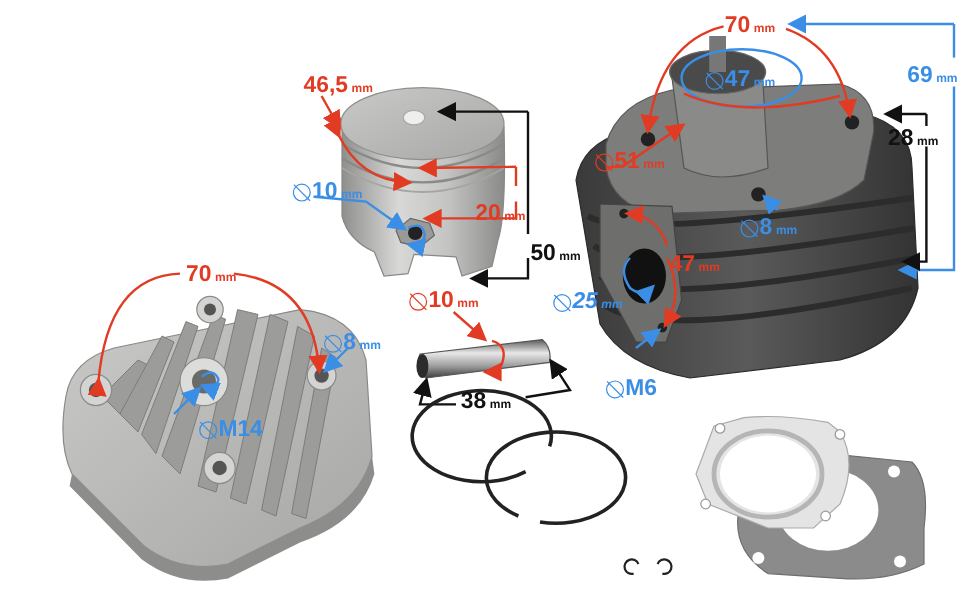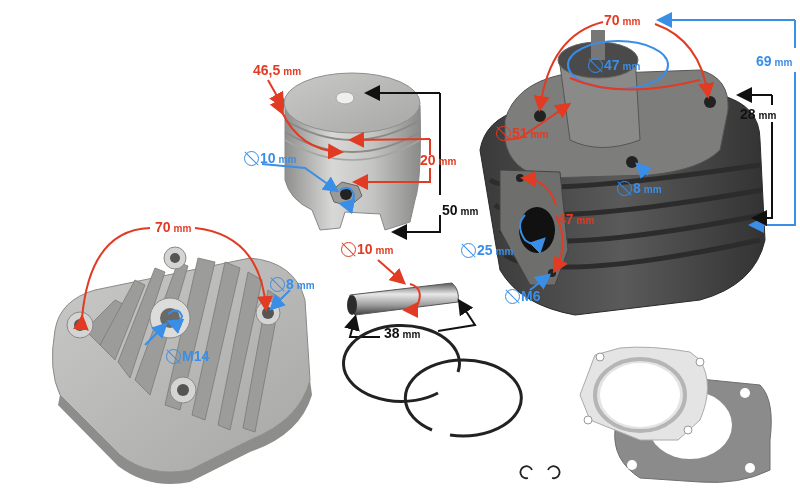--- a/index.html
+++ b/index.html
@@ -1,19 +1,19 @@
 <!DOCTYPE html>
 <html><head>
   <meta charset="utf-8">
   <style>
     html, body { margin: 0; padding: 0; background: #ffffff; }
     body { width: 800px; height: 500px; overflow: hidden; position: relative; font-family: "Liberation Sans", sans-serif; }
     #stage { position: absolute; left: 0; top: 0; width: 800px; height: 500px; }
     .lbl { position: absolute; font-family: "Liberation Sans", sans-serif; font-weight: bold; white-space: nowrap; line-height: 1; }
-    .lbl .num { font-size: 14px; }
+    .lbl .num { font-size: 19px; }
     .lbl .unit { font-size: 10px; margin-left: 3px; }
     .red { color: #e23b24; }
     .blue { color: #3a8ee6; }
     .black { color: #111111; }
     .diam { display: inline-block; width: 15px; height: 15px; border: 1.3px solid currentColor; border-radius: 50%; position: relative; vertical-align: -3px; margin-right: 1px; box-sizing: border-box; }
     .diam::after { content: ""; position: absolute; left: -3px; top: 6px; width: 19px; height: 1.3px; background: currentColor; transform: rotate(45deg); }
   </style>
 </head>
 <body>
 
@@ -182,21 +182,21 @@
       <circle cx="588" cy="420" r="4" fill="#fff" stroke="#999"></circle>
       <circle cx="688" cy="430" r="4" fill="#fff" stroke="#999"></circle>
     </g>
   </svg>
 
   
   
   <div class="lbl red" style="left:253px;top:62px;">
     <span class="num">46,5</span><span class="unit">mm</span>
   </div>
-  <div class="lbl red" style="left:396px;top:152px;margin-left:24px;">
+  <div class="lbl red" style="left:396px;top:168px;">
     <span class="num">20</span><span class="unit">mm</span>
   </div>
   <div class="lbl blue" style="left:244px;top:150px;">
     <span class="diam"></span><span class="num">10</span><span class="unit">mm</span>
   </div>
   <div class="lbl black" style="left:430px;top:202px;margin-left:12px;">
     <span class="num">50</span><span class="unit">mm</span>
   </div>
 
   
@@ -233,19 +233,19 @@
   </div>
   <div class="lbl red" style="left:496px;top:125px;">
     <span class="diam"></span><span class="num">51</span><span class="unit">mm</span>
   </div>
   <div class="lbl blue" style="left:617px;top:180px;">
     <span class="diam"></span><span class="num">8</span><span class="unit">mm</span>
   </div>
   <div class="lbl red" style="left:558px;top:211px;">
     <span class="num">47</span><span class="unit">mm</span>
   </div>
-  <div class="lbl blue" style="left:461px;top:242px;">
+  <div class="lbl blue" style="left:461px;top:242px;font-style:italic;">
     <span class="diam"></span><span class="num">25</span><span class="unit">mm</span>
   </div>
-  <div class="lbl blue" style="left:505px;top:288px;">
+  <div class="lbl blue" style="left:505px;top:314px;">
     <span class="diam"></span><span class="num">M6</span>
   </div>
 </div>
 
 </body></html>

